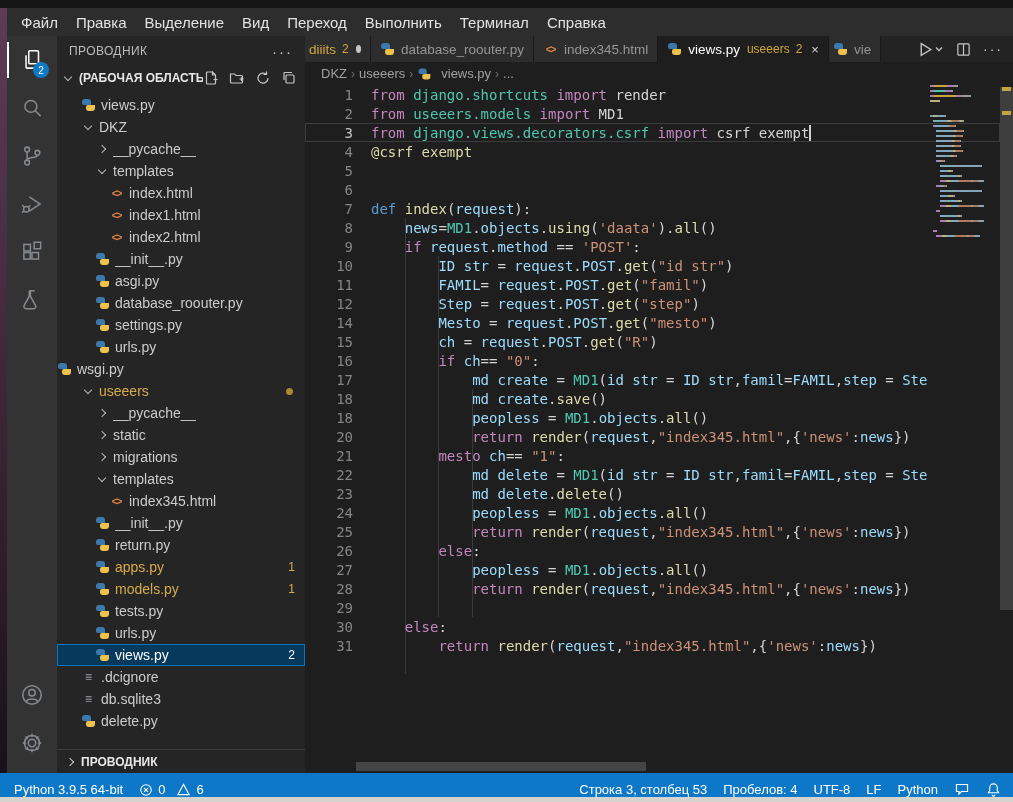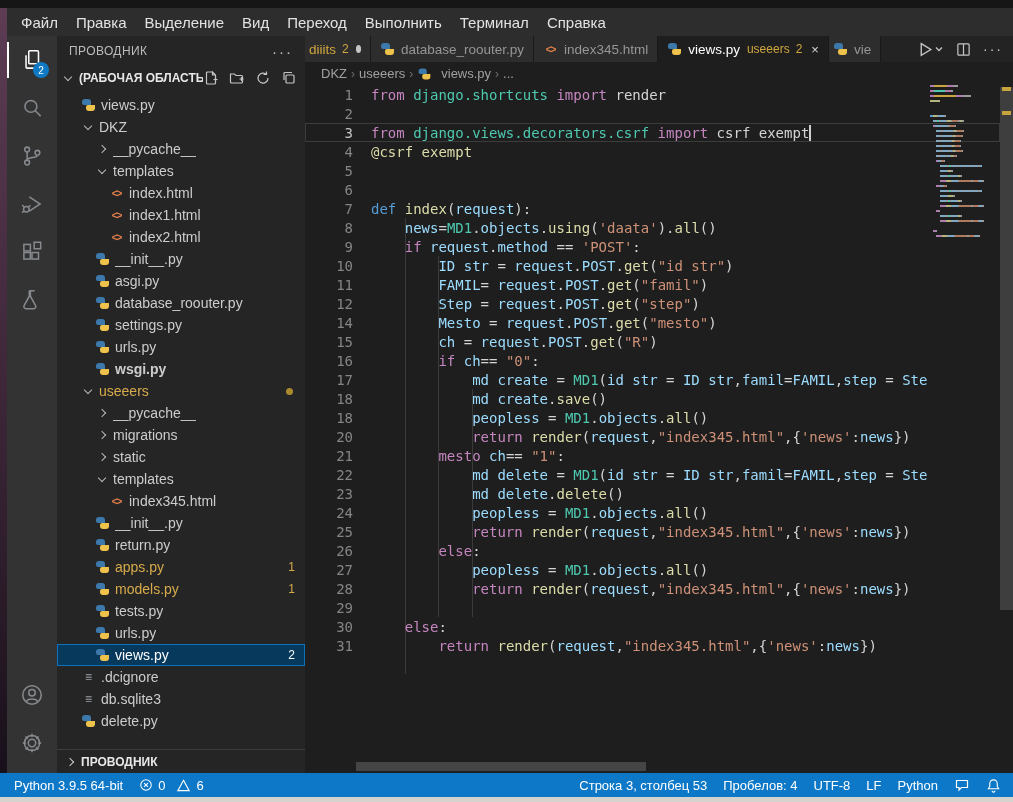--- a/index.html
+++ b/index.html
@@ -97,21 +97,21 @@
   .minimap { position:absolute; top:0; right:13px; width:70px; overflow:hidden; }
   .mm-line { height:5px; white-space:nowrap; overflow:hidden; }
   .mm-line span { display:inline-block; height:2px; vertical-align:top; }
   .vscroll { position:absolute; right:0; top:0; width:13px; height:688px; }
   .vthumb { position:absolute; right:0; top:2px; width:13px; height:523px; background:#4a4a4a; opacity:.75; }
   .ymk { position:absolute; right:2px; width:9px; height:4px; background:#c7a43d; }
   .hthumb { position:absolute; left:51px; bottom:2px; width:290px; height:9px; background:#454545; }
 
   
   .statusbar { position:absolute; left:0; top:773px; width:1013px; height:24px; background:#0d78c7;
-    display:flex; align-items:center; color:#ffffff; font-size:13px; }
+    display:flex; align-items:flex-end; color:#ffffff; font-size:13px; }
   .sb-left { display:flex; align-items:center; gap:16px; padding-left:14px; }
   .sb-right { margin-left:auto; display:flex; align-items:center; gap:16px; padding-right:12px; }
   .sb-item { display:flex; align-items:center; gap:5px; white-space:nowrap; }
   .statusbar svg { stroke:#fff; fill:none; stroke-width:1.2; }
 </style>
 </head>
 <body>
 
 <div class="screen">
   <div class="top-strip"></div>
@@ -254,40 +254,40 @@
           <span class="label">database_roouter.py</span>
         </div>
         <div class="trow" style="padding-left: 38px;">
           <span class="ficon python"></span>
           <span class="label">settings.py</span>
         </div>
         <div class="trow" style="padding-left: 38px;">
           <span class="ficon python"></span>
           <span class="label">urls.py</span>
         </div>
-        <div class="trow" style="padding-left: 38px; font-weight: bold;">
+        <div class="trow" style="">
           <span class="ficon python"></span>
           <span class="label">wsgi.py</span>
         </div>
         <div class="trow modified" style="padding-left: 24px;">
           <span class="chev open"></span>
           <span class="label">useeers</span>
           <span class="tdot"></span>
         </div>
         <div class="trow" style="padding-left: 38px;">
           <span class="chev closed"></span>
           <span class="label">__pycache__</span>
         </div>
         <div class="trow" style="padding-left: 38px;">
           <span class="chev closed"></span>
+          <span class="label">static</span>
+        </div>
+        <div class="trow" style="padding-left: 38px;">
+          <span class="chev closed"></span>
           <span class="label">migrations</span>
-        </div>
-        <div class="trow" style="padding-left: 38px;">
-          <span class="chev closed"></span>
-          <span class="label">static</span>
         </div>
         <div class="trow" style="padding-left: 38px;">
           <span class="chev open"></span>
           <span class="label">templates</span>
         </div>
         <div class="trow" style="padding-left: 52px;">
           <span class="ficon html">&lt;&gt;</span>
           <span class="label">index345.html</span>
         </div>
         <div class="trow" style="padding-left: 38px;">
@@ -399,20 +399,21 @@
       <div class="iguide" style="left:100px; top:133px; height:456px;"></div>
       <div class="iguide" style="left:133px; top:171px; height:361px;"></div>
       <div class="iguide" style="left:167px; top:304px; height:228px;"></div>
       <div class="code-rows" id="codeRows">
           <div class="crow">
             <span class="gut">1</span>
             <span class="lt"><span class="tk-k">from </span><span class="tk-tw">django.shortcuts</span><span class="tk-k"> import </span><span class="tk-w">render</span></span>
           </div>
           <div class="crow">
             <span class="gut">2</span>
+            <span class="lt"><span class="tk-k">from </span><span class="tk-t">useeers.models</span><span class="tk-k"> import </span><span class="tk-w">MD1</span></span>
           </div>
           <div class="crow cur">
             <span class="gut">3</span>
             <span class="lt"><span class="tk-k">from </span><span class="tk-tw">django.views.decorators.csrf</span><span class="tk-k"> import </span><span class="tk-w">csrf_exempt</span><span class="cursor"></span></span>
           </div>
           <div class="crow">
             <span class="gut">4</span>
             <span class="lt"><span class="tk-f">@csrf_exempt</span></span>
           </div>
           <div class="crow">

